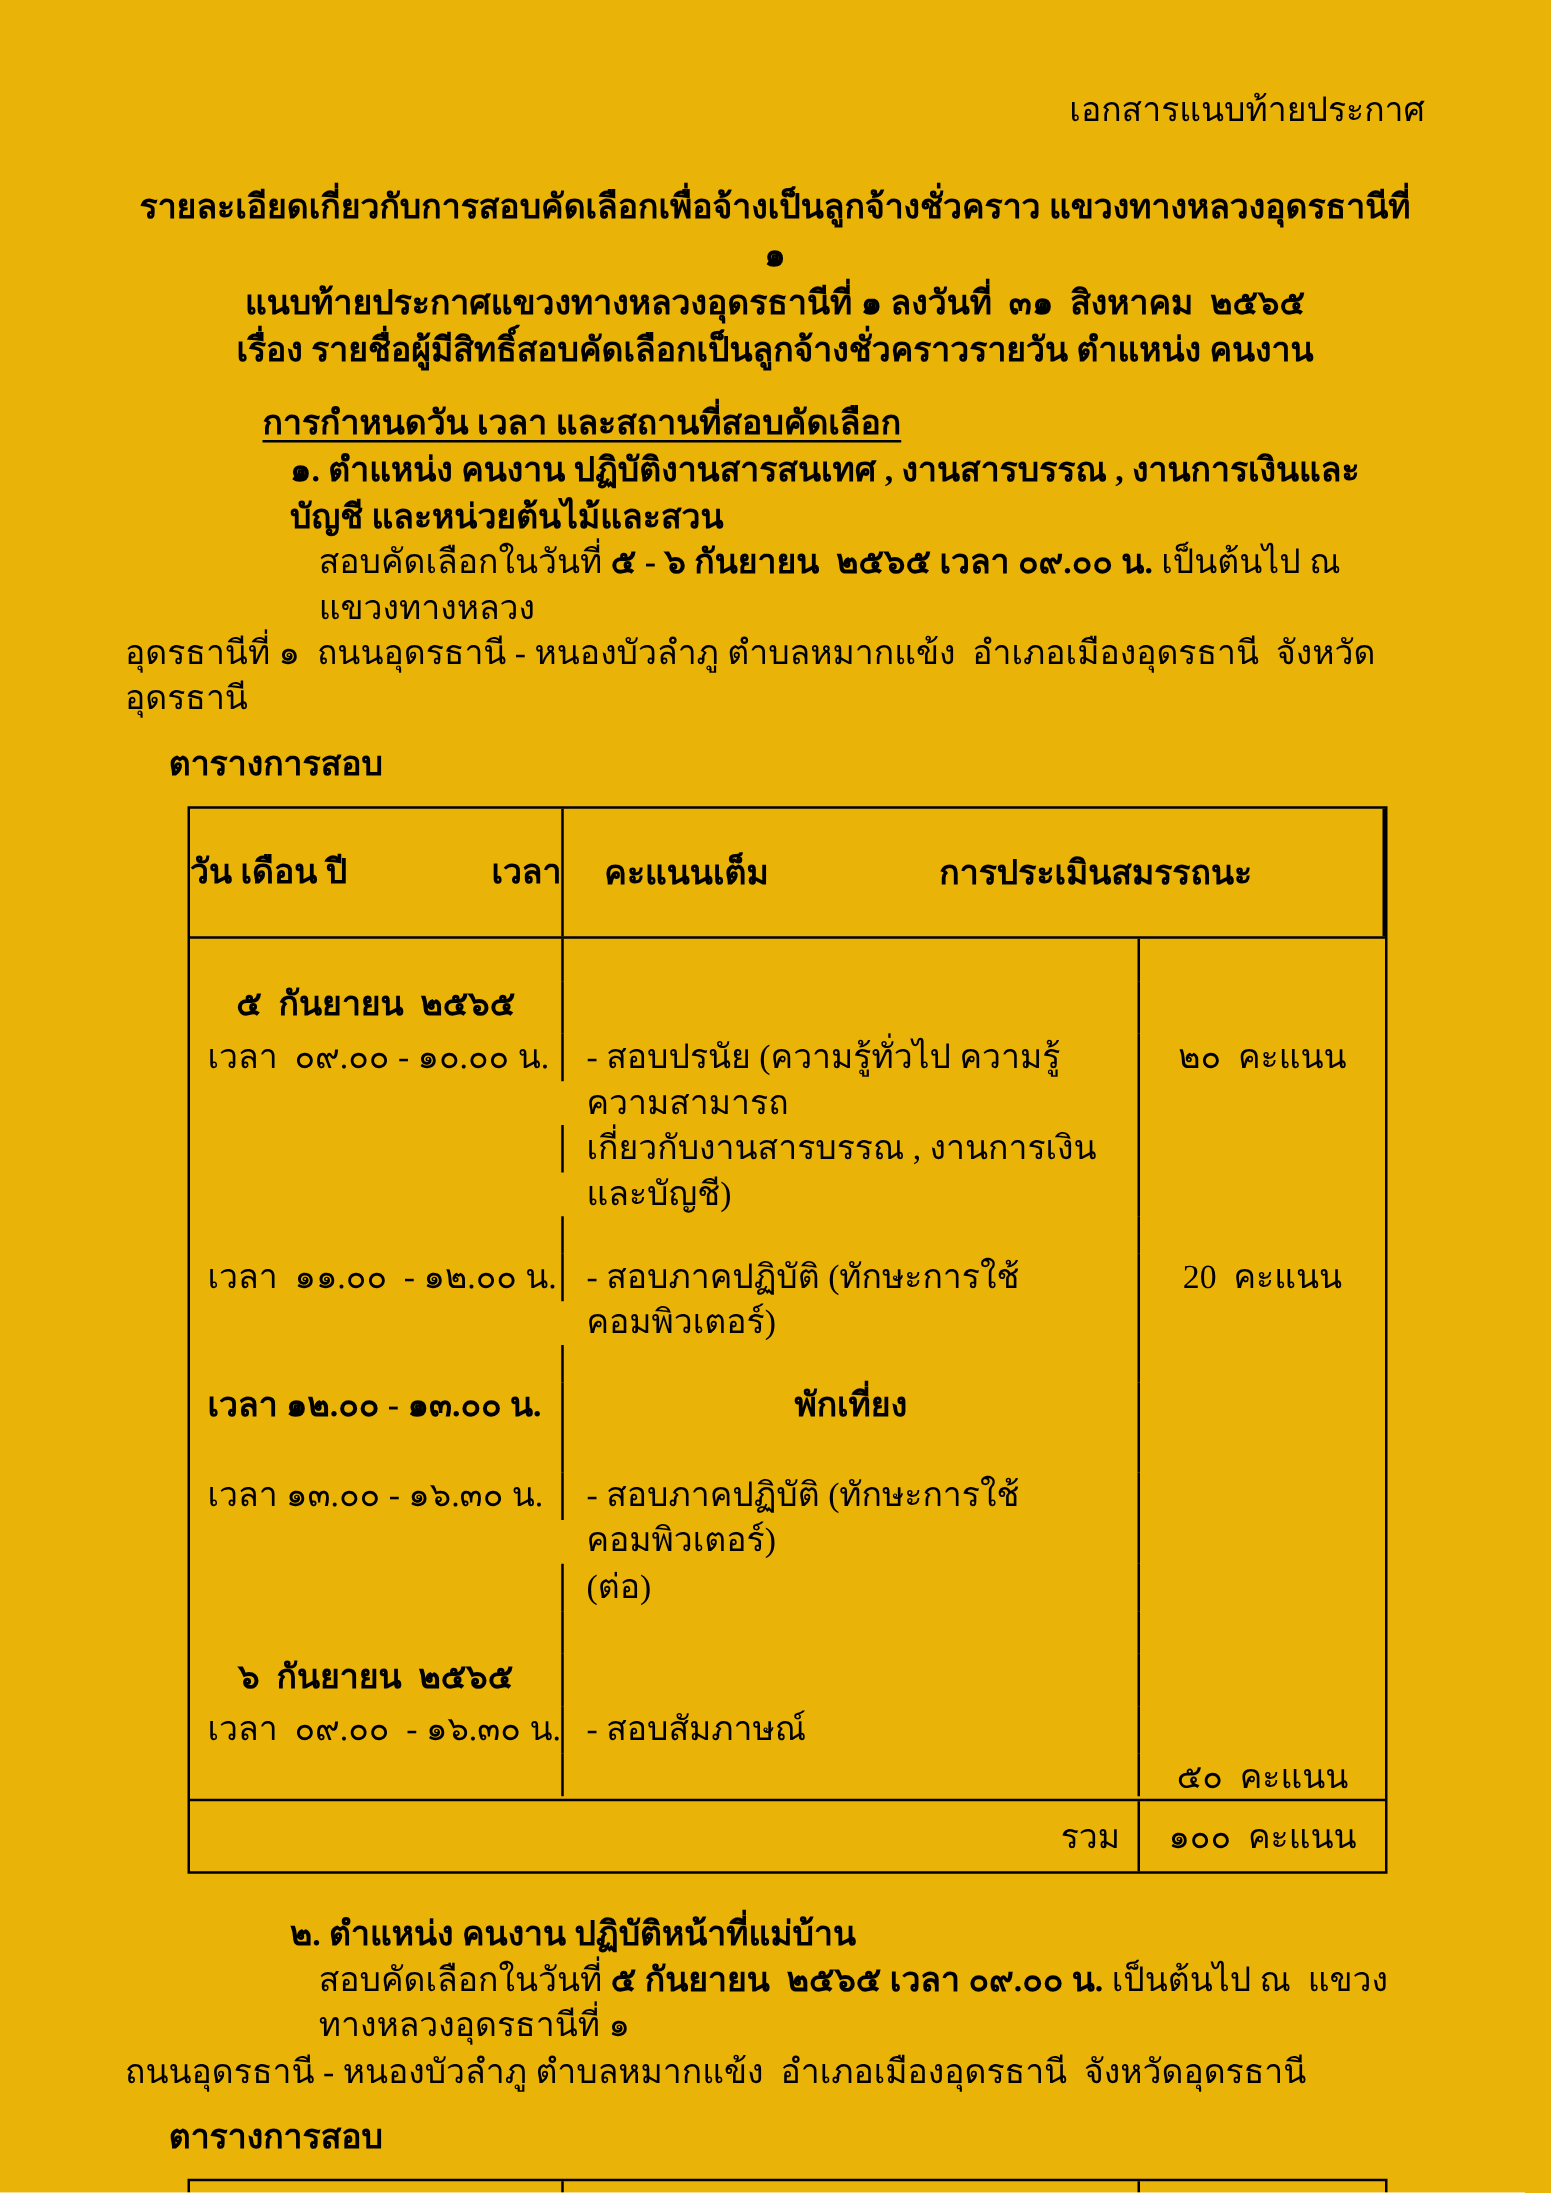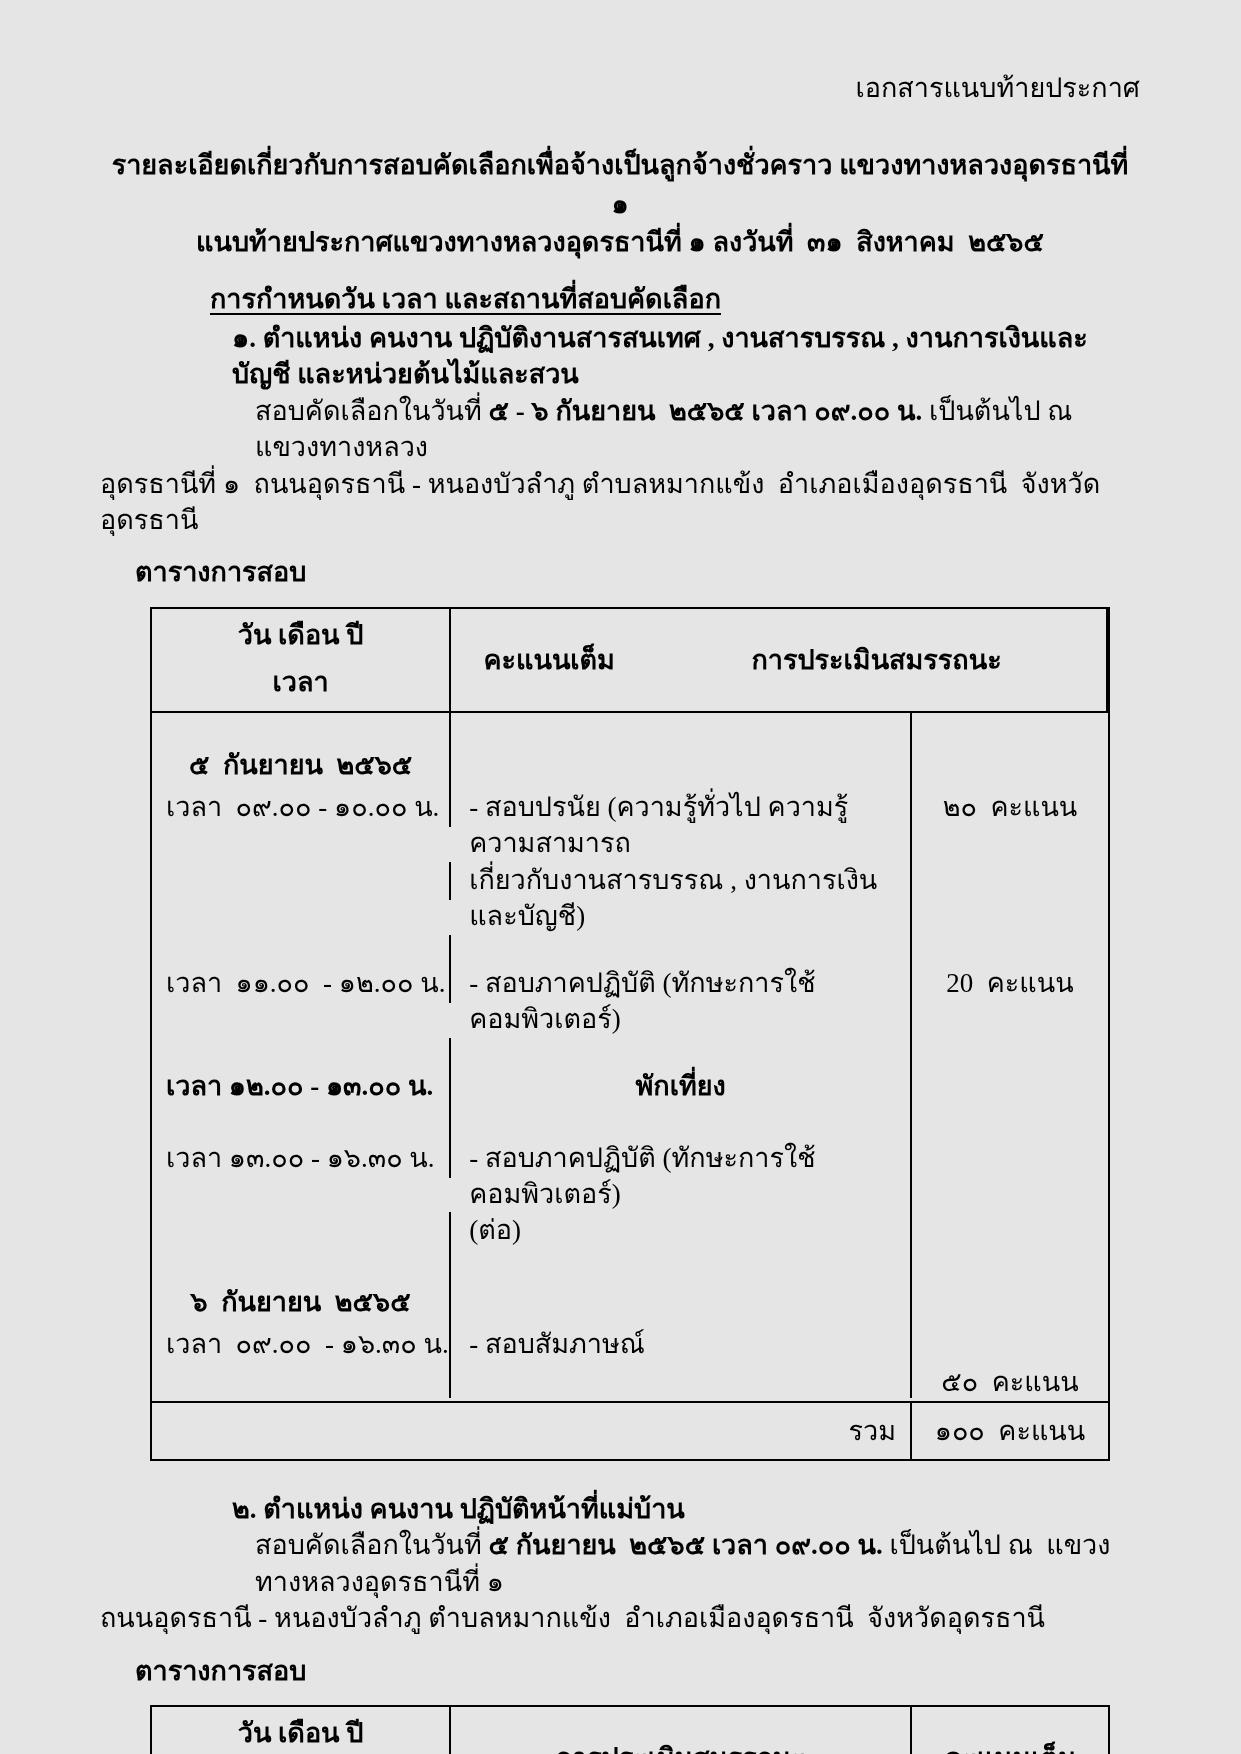--- a/index.html
+++ b/index.html
@@ -1,18 +1,18 @@
 <!DOCTYPE html>
 <html><head>
 <meta charset="utf-8">
 <style>
   * { margin:0; padding:0; box-sizing:border-box; }
   html,body { background:#ffffff; }
   .page {
-    width:1241px; height:1754px; margin:0 auto; background:#e5e5e5; color:#000;
+    width:1241px; height:1754px; margin:0 auto; background:#eab308; color:#000;
     font-family:"Liberation Serif","DejaVu Serif",serif;
     font-size:27px; line-height:1.35; position:relative; overflow:hidden;
   }
   .content { padding:70px 101px 0 100px; }
   .pre { white-space:pre-wrap; }
   .corner-note { text-align:right; }
   .title-block { margin-top:40px; text-align:center; font-weight:bold; line-height:1.42; }
   .section-heading {
     margin-top:20px; padding-left:110px; font-weight:bold;
     text-decoration:underline; text-underline-offset:5px; text-decoration-thickness:2px;
@@ -23,21 +23,21 @@
   .bold { font-weight:bold; }
   .table-label { margin-top:16px; padding-left:35px; font-weight:bold; }
 
   .xtable { margin-top:16px; margin-left:50px; width:960px; border:2px solid #000; }
   .row { display:flex; }
   .c  { white-space:pre-wrap; }
   .c1 { width:31.3%; border-right:2px solid #000; padding-left:14px; }
   .c2 { width:48.2%; border-right:2px solid #000; padding-left:18px; }
   .c3 { width:20.5%; text-align:center; padding-left:0; }
   .thead { border-bottom:2px solid #000; min-height:104px; }
-  .thead .c1 { display:flex; flex-direction:column; justify-content:space-between;
+  .thead .c1 { display:flex; flex-direction:row; justify-content:space-between;
                align-items:center; text-align:center; padding:8px 0 10px 0; font-weight:bold; }
   .thead .c2, .thead .c3 { display:flex; align-items:center; justify-content:center;
                text-align:center; font-weight:bold; padding:0; }
   .r { display:flex; align-items:flex-start; }
   .h42 { min-height:42px; } .h38 { min-height:38px; } .h34 { min-height:34px; }
   .h30 { min-height:30px; }
   .r .c { min-height:inherit; }
   .c.center { text-align:center; padding-left:0;font-family:Liberation Serif, serif; }
   .total-row { border-top:2px solid #000; min-height:56px; align-items:center; }
   .total-row .merged { width:79.5%; border-right:2px solid #000; 
@@ -49,20 +49,21 @@
 <body>
 
 <div class="page">
   <div class="content">
 
     <div class="corner-note pre">เอกสารแนบท้ายประกาศ</div>
 
     <div class="title-block">
       <div class="pre">รายละเอียดเกี่ยวกับการสอบคัดเลือกเพื่อจ้างเป็นลูกจ้างชั่วคราว แขวงทางหลวงอุดรธานีที่ ๑</div>
       <div class="pre">แนบท้ายประกาศแขวงทางหลวงอุดรธานีที่ ๑ ลงวันที่  ๓๑  สิงหาคม  ๒๕๖๕</div>
+      <div class="pre">เรื่อง รายชื่อผู้มีสิทธิ์สอบคัดเลือกเป็นลูกจ้างชั่วคราวรายวัน ตำแหน่ง คนงาน</div>
     </div>
 
     <div class="section-heading pre">การกำหนดวัน เวลา และสถานที่สอบคัดเลือก</div>
 
     <div class="pos-heading pre">๑. ตำแหน่ง คนงาน ปฏิบัติงานสารสนเทศ , งานสารบรรณ , งานการเงินและบัญชี และหน่วยต้นไม้และสวน</div>
     <div class="pos-detail"><span class="pre">สอบคัดเลือกในวันที่ </span><span class="pre bold">๕ - ๖ กันยายน  ๒๕๖๕ เวลา ๐๙.๐๐ น.</span><span class="pre"> เป็นต้นไป ณ  แขวงทางหลวง</span></div>
     <div class="pos-detail3 pre">อุดรธานีที่ ๑  ถนนอุดรธานี - หนองบัวลำภู ตำบลหมากแข้ง  อำเภอเมืองอุดรธานี  จังหวัดอุดรธานี</div>
 
     <div class="table-label pre">ตารางการสอบ</div>
 

